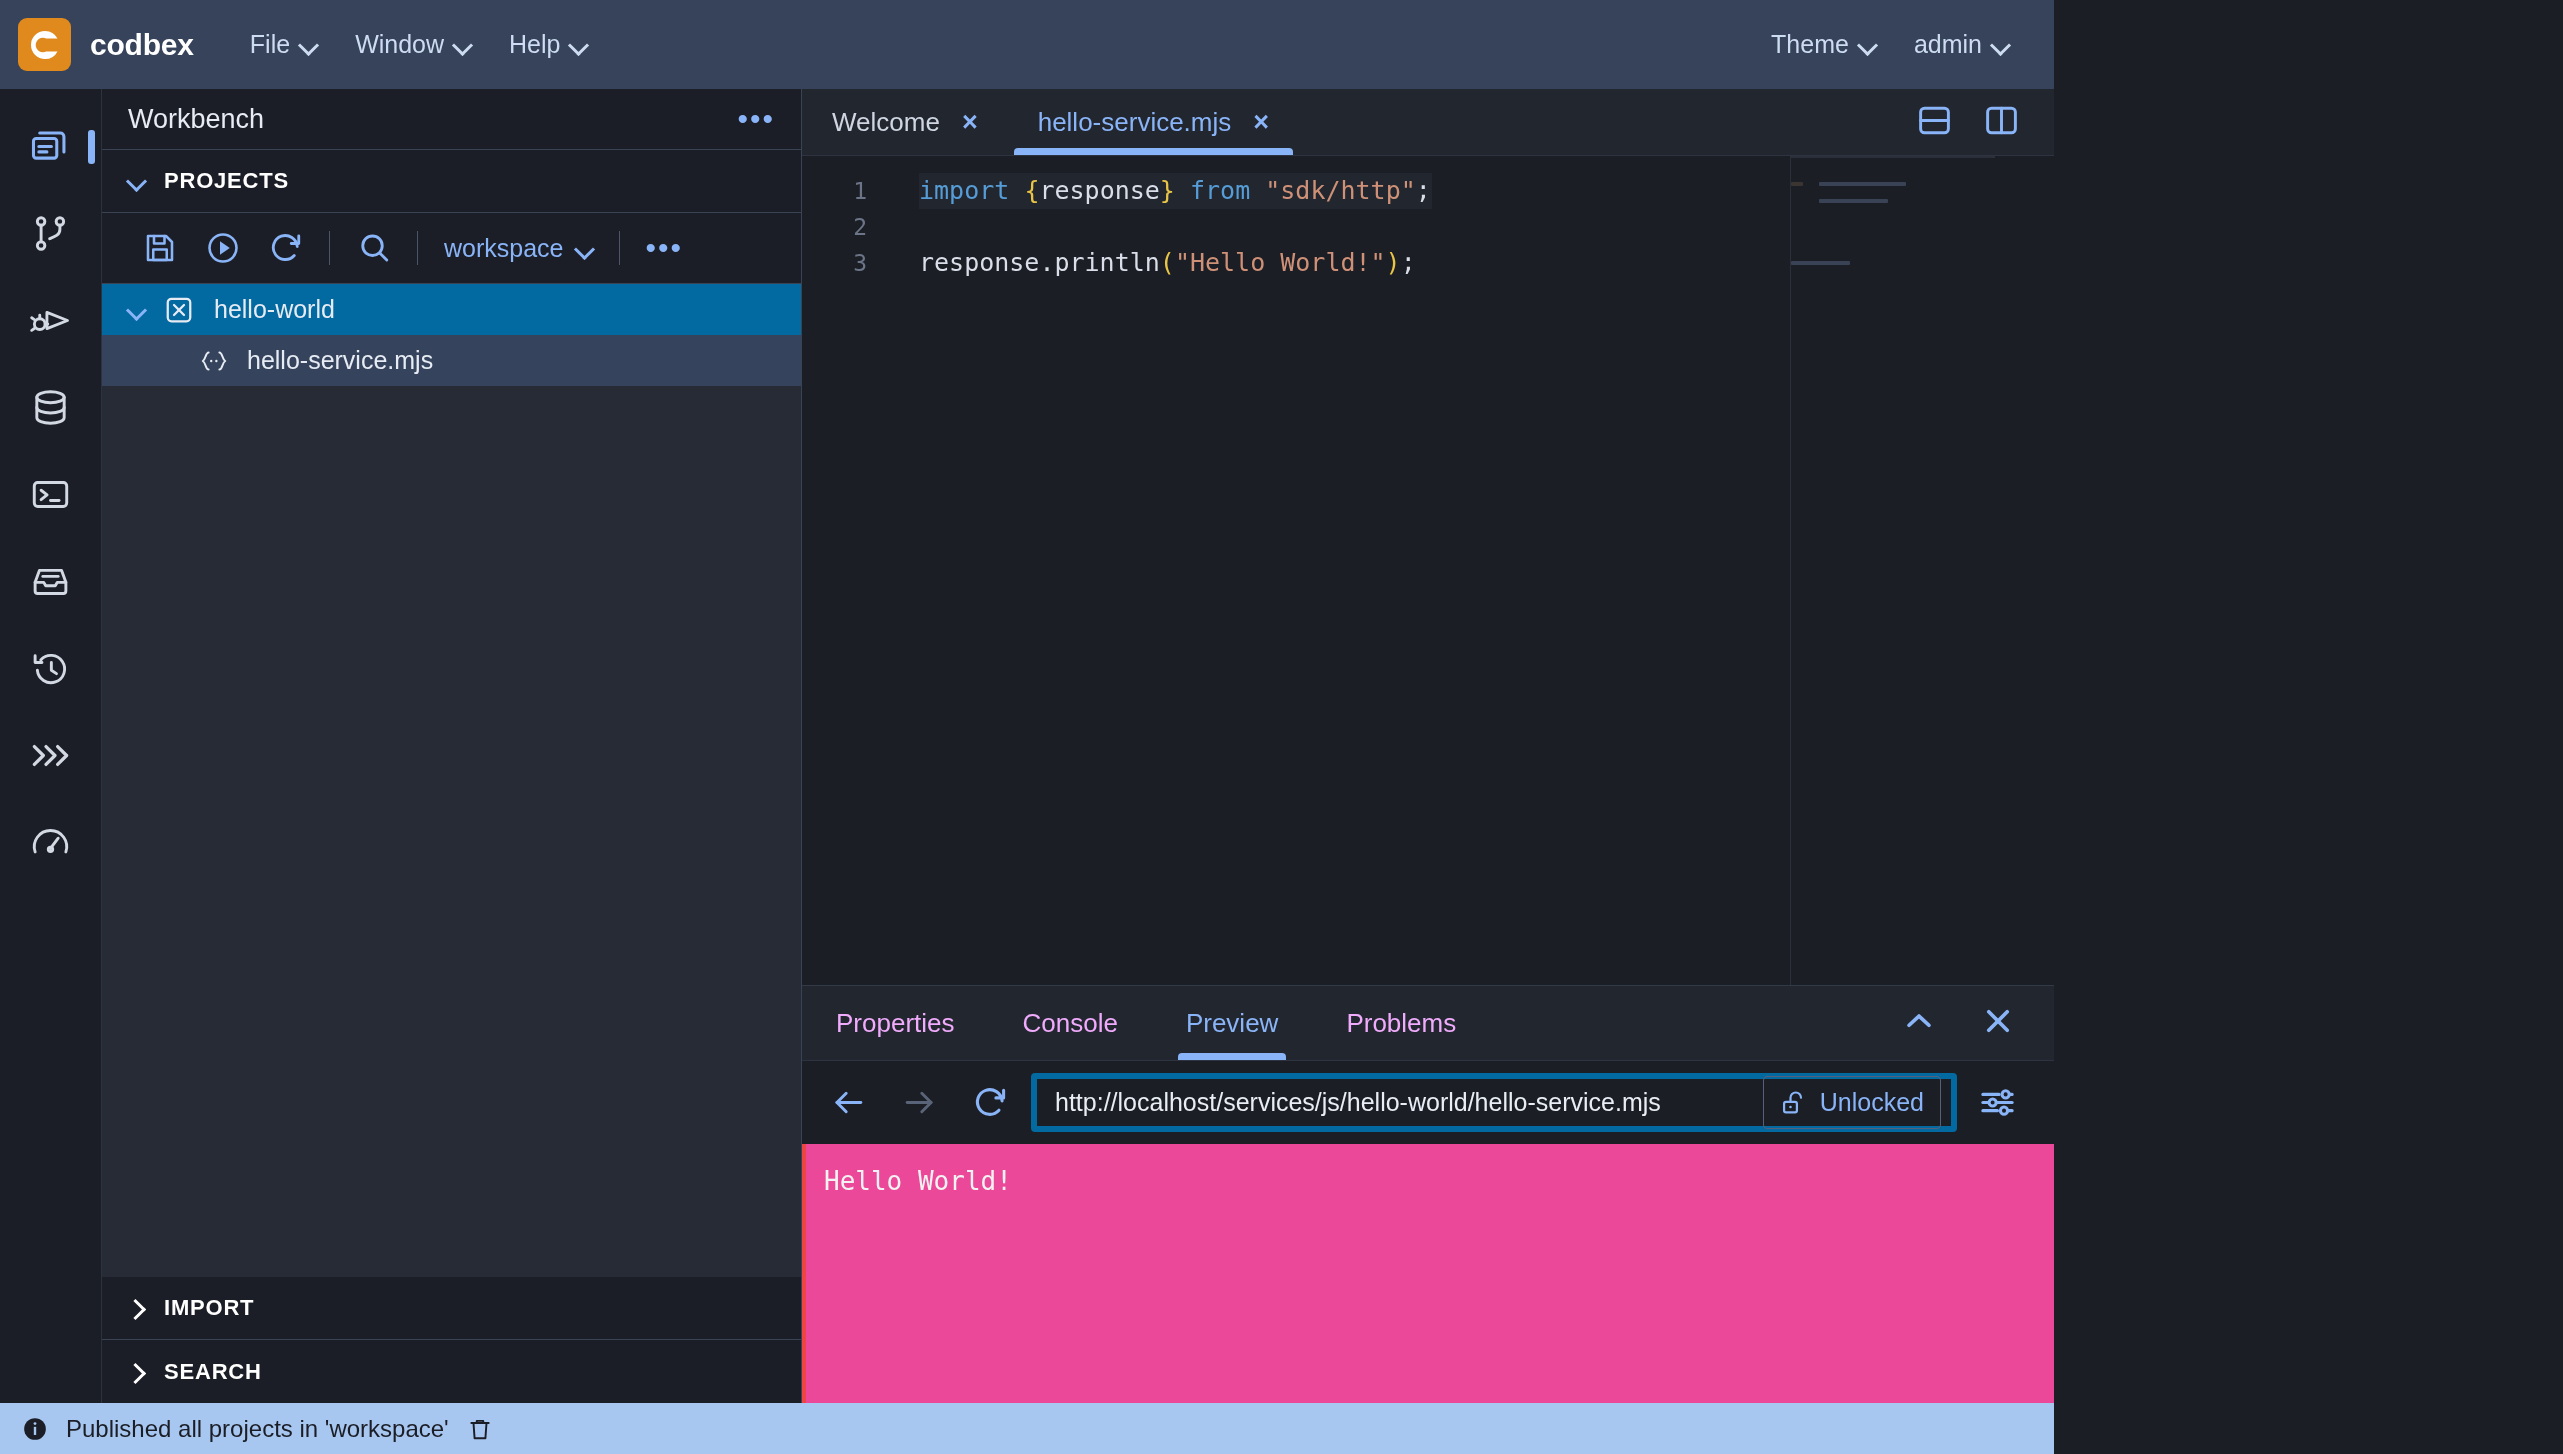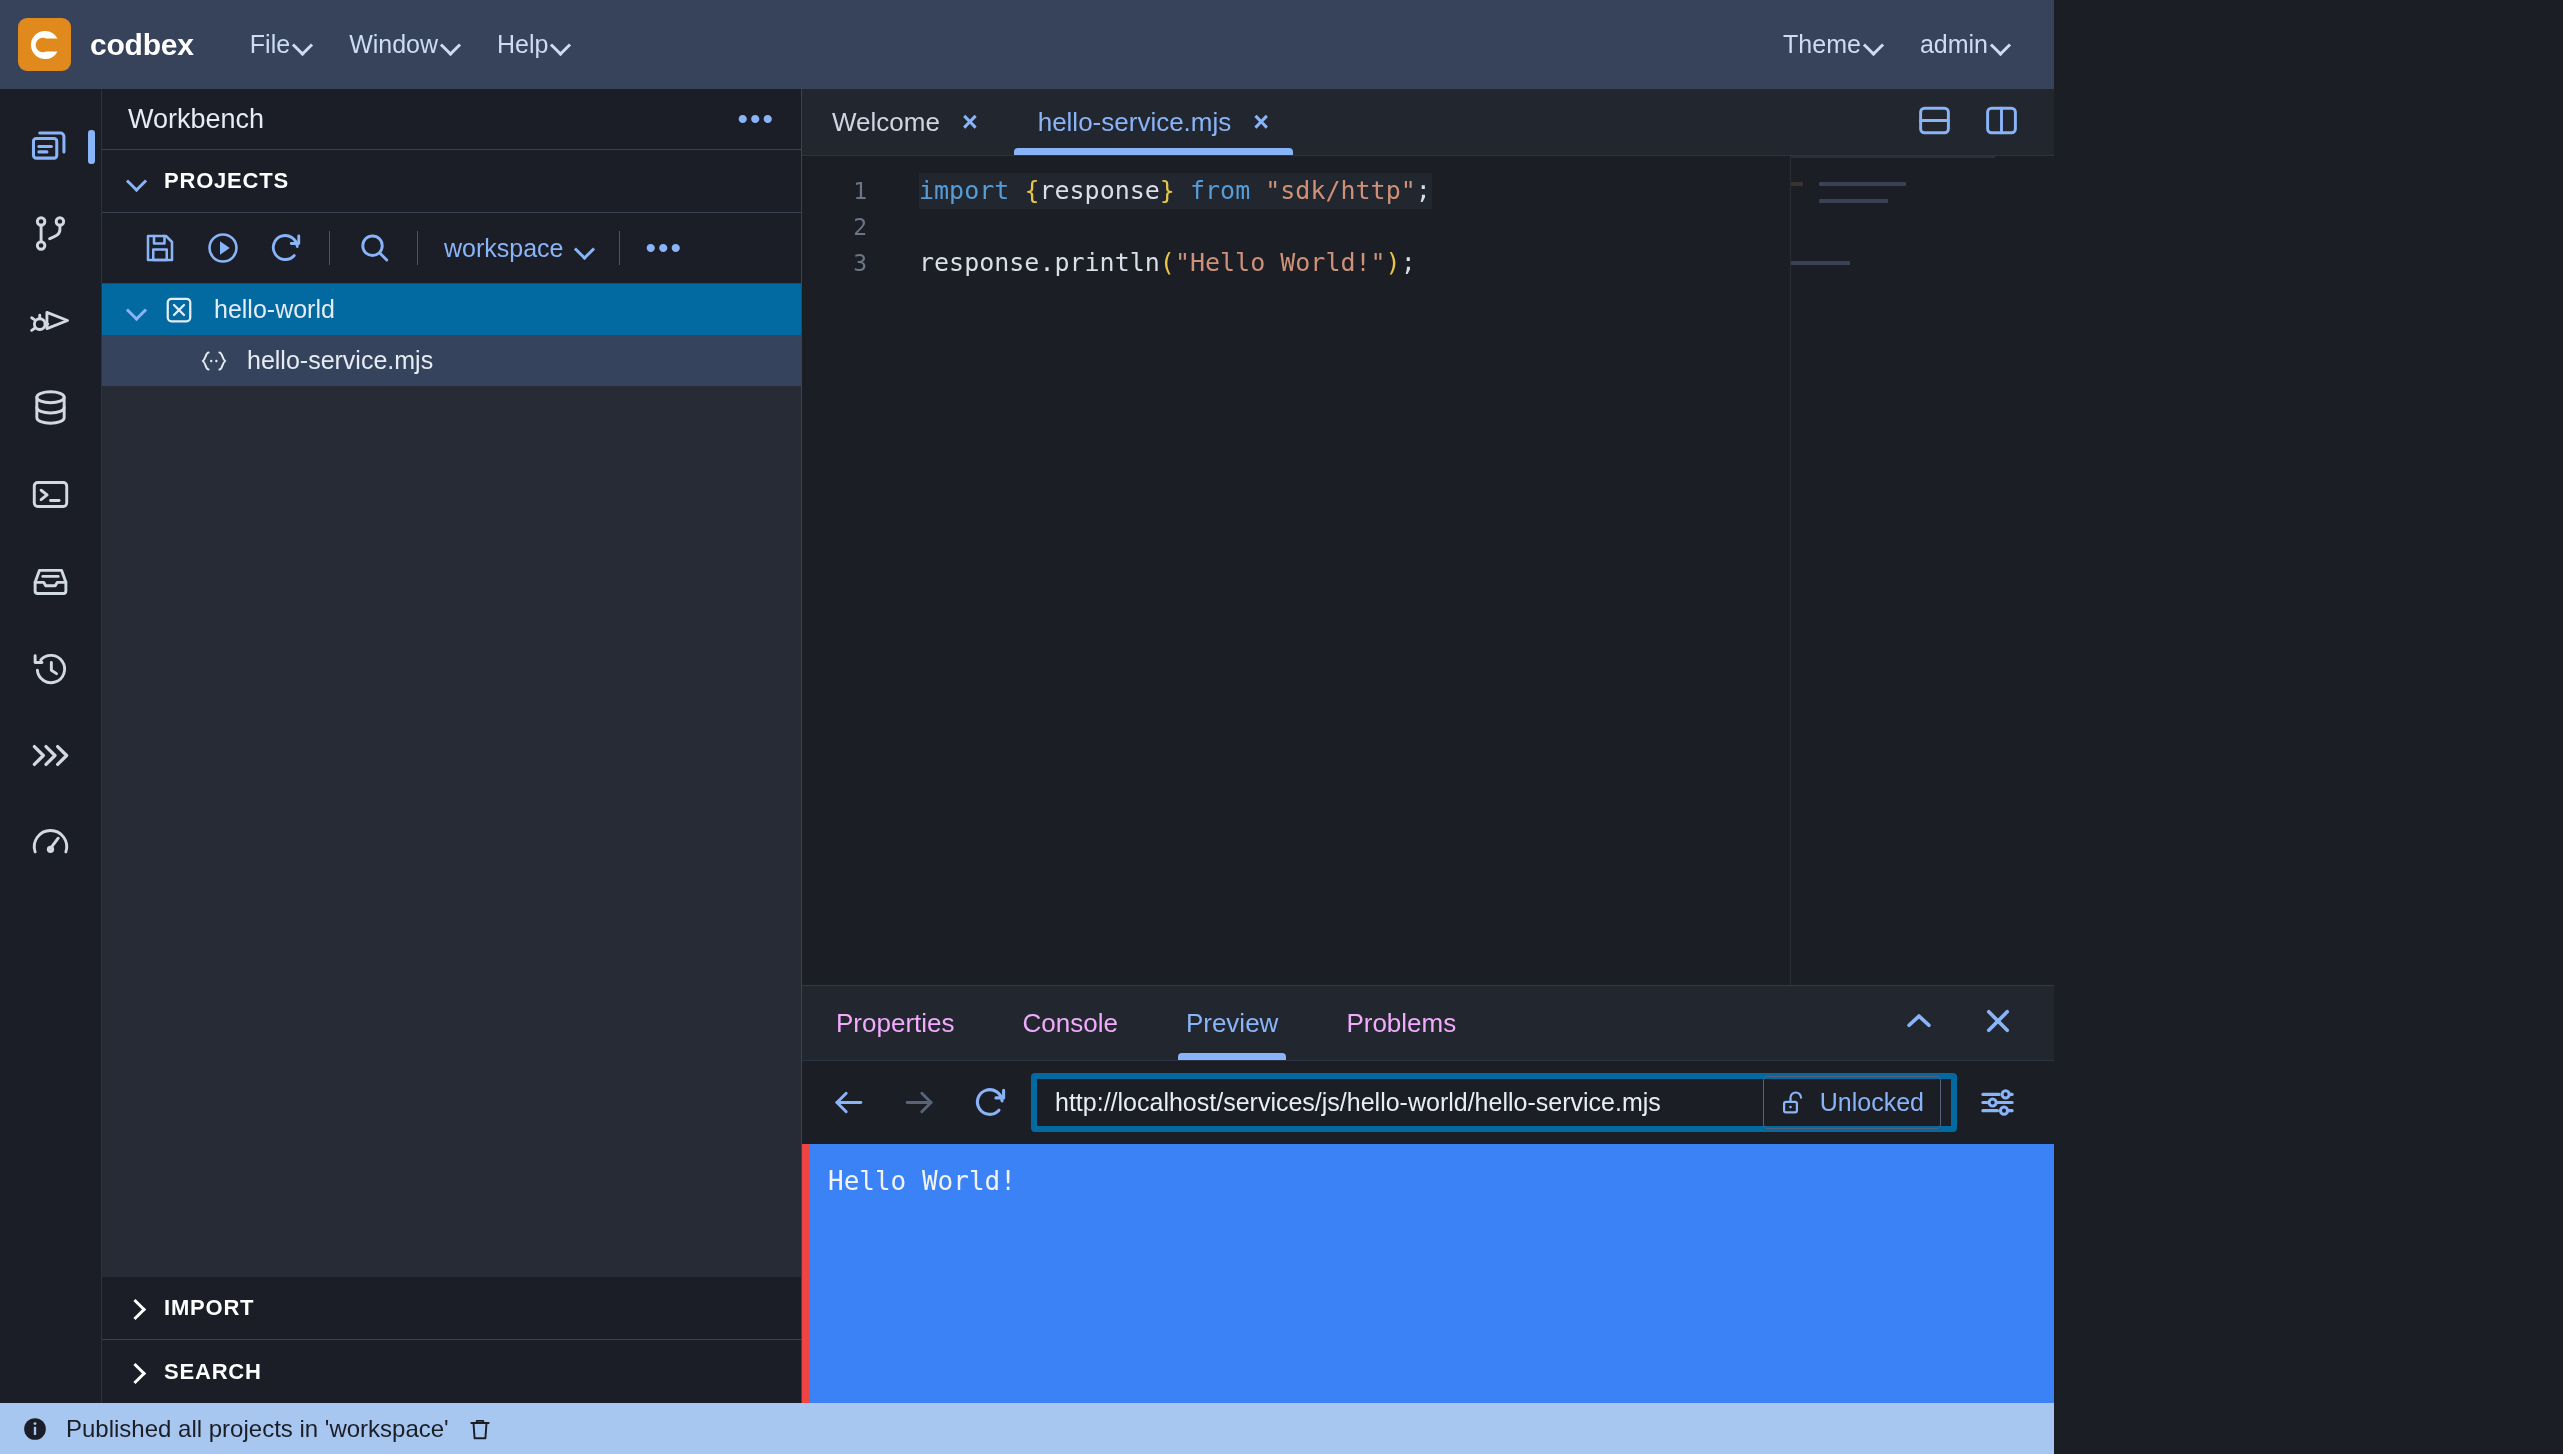--- a/index.html
+++ b/index.html
@@ -20,21 +20,21 @@
     width: 53px; height: 53px; border-radius: 9px; background: #e08a1e;
     margin-left: 18px; display: flex; align-items: center; justify-content: center;
     flex: 0 0 53px;
   }
   .brand {
     color: #ffffff; font-size: 30px; font-weight: bold; margin-left: 19px;
     letter-spacing: -0.2px;
   }
   .menu-list { display: flex; align-items: center; margin-left: 37px; }
   .menu-item {
-    display: flex; align-items: center; gap: 4px; padding: 10px 19px;
+    display: flex; align-items: center; gap: 10px; padding: 10px 19px;
     color: #cddcf0; font-size: 25px; cursor: pointer; white-space: nowrap;
   }
   .topbar-right { margin-left: auto; display: flex; align-items: center; margin-right: 26px; }
   .chev-d { display: inline-block; width: 17px; height: 17px; position: relative; }
   .chev-d::before {
     content: ""; position: absolute; left: 1px; top: 2px;
     width: 12px; height: 12px; border-right: 3px solid currentColor;
     border-bottom: 3px solid currentColor; transform: rotate(45deg);
   }
 
@@ -201,21 +201,21 @@
   .lock-btn {
     display: flex; align-items: center; gap: 12px; color: #8ab4f8; font-size: 25px;
     border: 1px solid #56607a; border-radius: 4px; height: 53px; padding: 0 16px;
     cursor: pointer; white-space: nowrap;
   }
   .settings-btn {
     width: 61px; height: 61px; display: flex; align-items: center; justify-content: center;
     cursor: pointer; color: #8ab4f8; flex: 0 0 61px;
   }
   .preview-frame {
-    flex: 1 1 auto; background: #3b82f6; border-left: 8px solid #ef4444;
+    flex: 1 1 auto; background: #ec4899; border-left: 4px solid #ef4444;
     padding: 22px 0 0 18px; min-height: 0;
   }
   .preview-text { color: #f2f2f2; font-family: "DejaVu Sans Mono", monospace; font-size: 26px; }
 
   
   .statusbar {
     height: 51px; flex: 0 0 51px; background: #a8c7f0; display: flex; align-items: center;
     padding: 0 22px; gap: 18px;
   }
   .status-text { color: #1b1e26; font-size: 24px; white-space: nowrap; }

